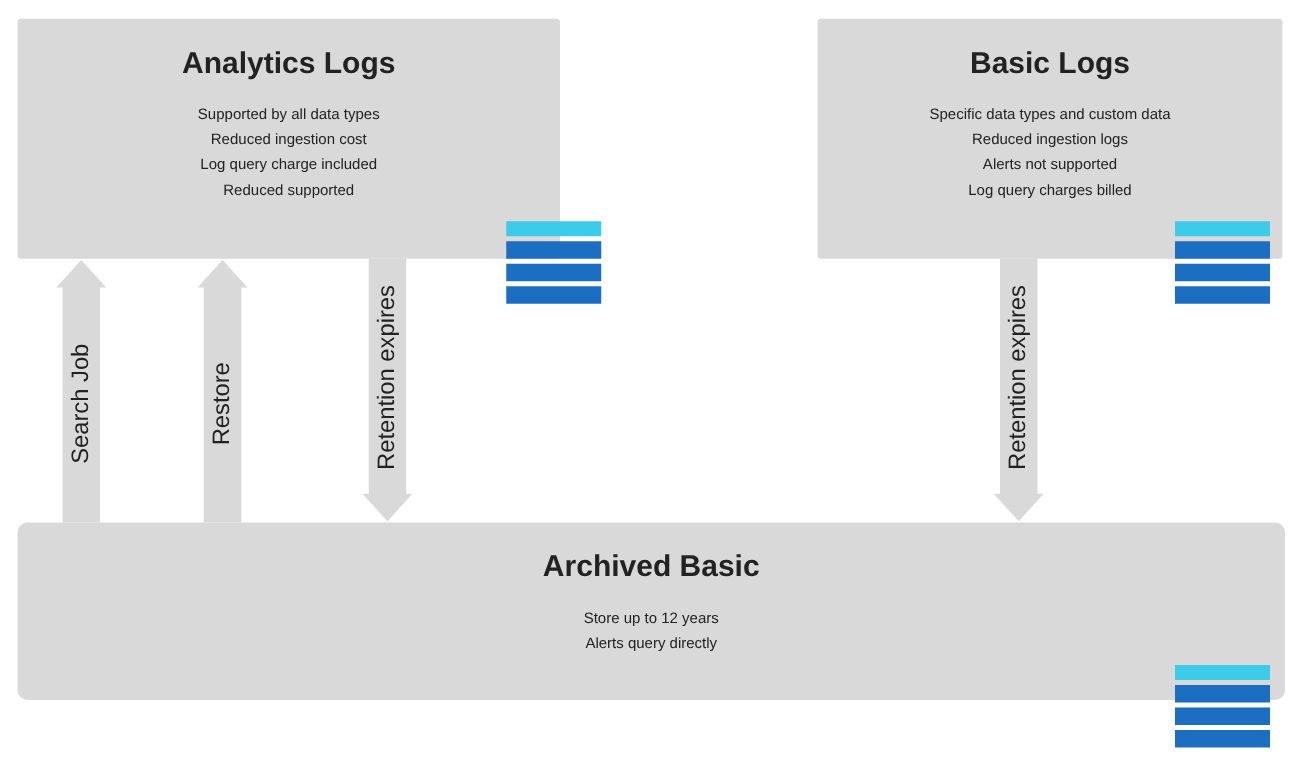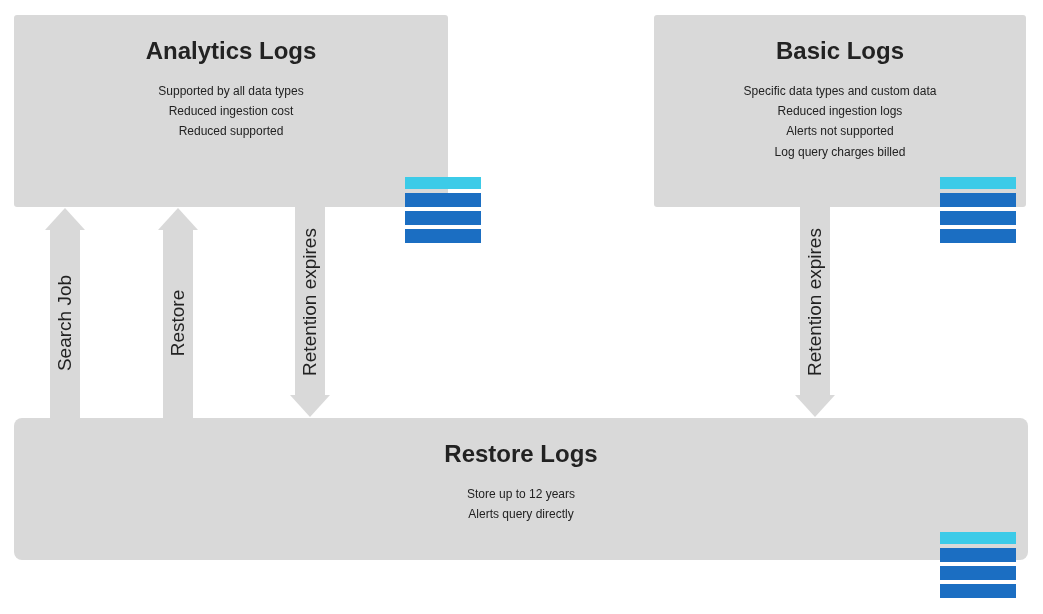--- a/index.html
+++ b/index.html
@@ -24,20 +24,21 @@
 </head>
 <body>
 
 <div id="stage">
 
   <div class="box" style="left:14px;top:15px;width:434px;height:192px">
     <div class="title">Analytics Logs</div>
     <div class="lines">
       <div class="line">Supported by all data types</div>
       <div class="line">Reduced ingestion cost</div>
+      <div class="line">Log query charge included</div>
       <div class="line">Reduced supported</div>
     </div>
   </div>
 
   <div class="box" style="left:654px;top:15px;width:372px;height:192px">
     <div class="title">Basic Logs</div>
     <div class="lines">
       <div class="line">Specific data types and custom data</div>
       <div class="line">Reduced ingestion logs</div>
       <div class="line">Alerts not supported</div>
@@ -69,21 +70,21 @@
   <div class="arrow down" style="left:295px;top:207px;width:30px;height:190px">
     <div class="head"></div>
     <div class="label">Retention expires</div>
   </div>
   <div class="arrow down" style="left:800px;top:207px;width:30px;height:190px">
     <div class="head"></div>
     <div class="label">Retention expires</div>
   </div>
 
   <div class="box bottom" style="left:14px;top:418px;width:1014px;height:142px">
-    <div class="title">Restore Logs</div>
+    <div class="title">Archived Basic</div>
     <div class="lines">
       <div class="line">Store up to 12 years</div>
       <div class="line">Alerts query directly</div>
     </div>
   </div>
 
   <div class="dbicon" style="left:940px;top:532px">
     <div class="r0"></div>
       <div class="r1"></div>
       <div class="r2"></div>

